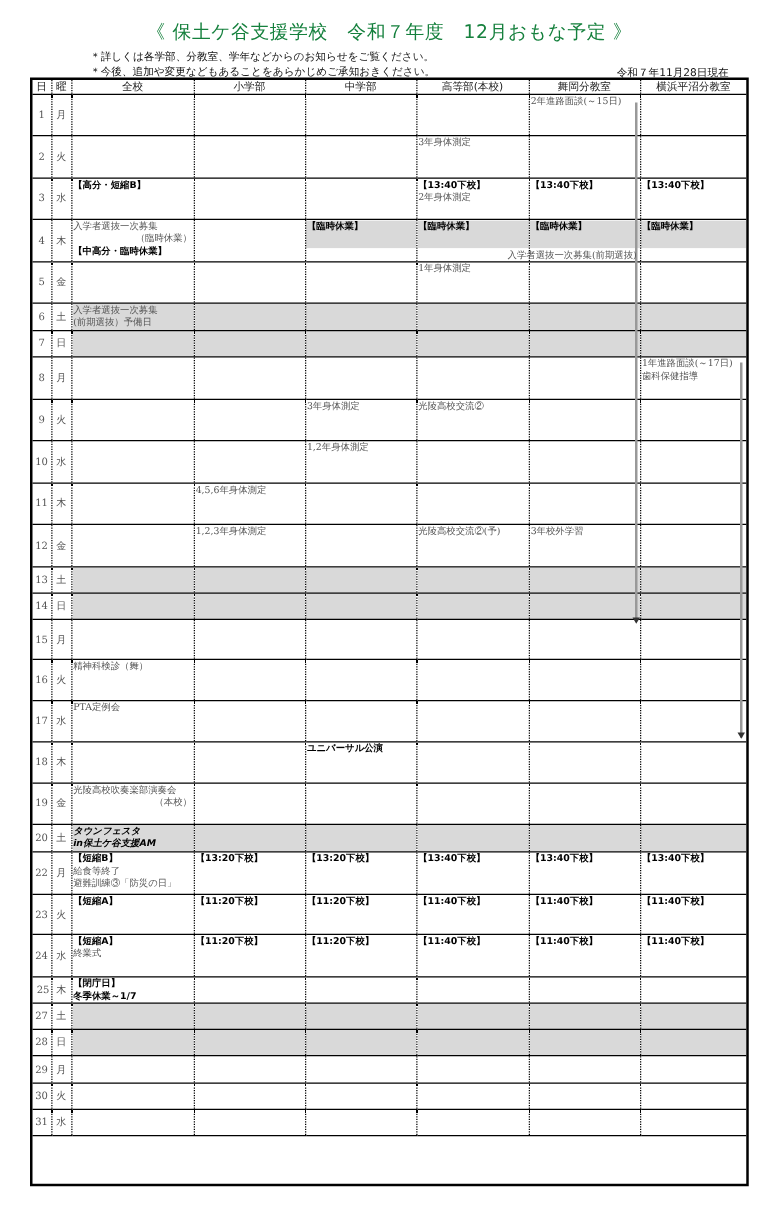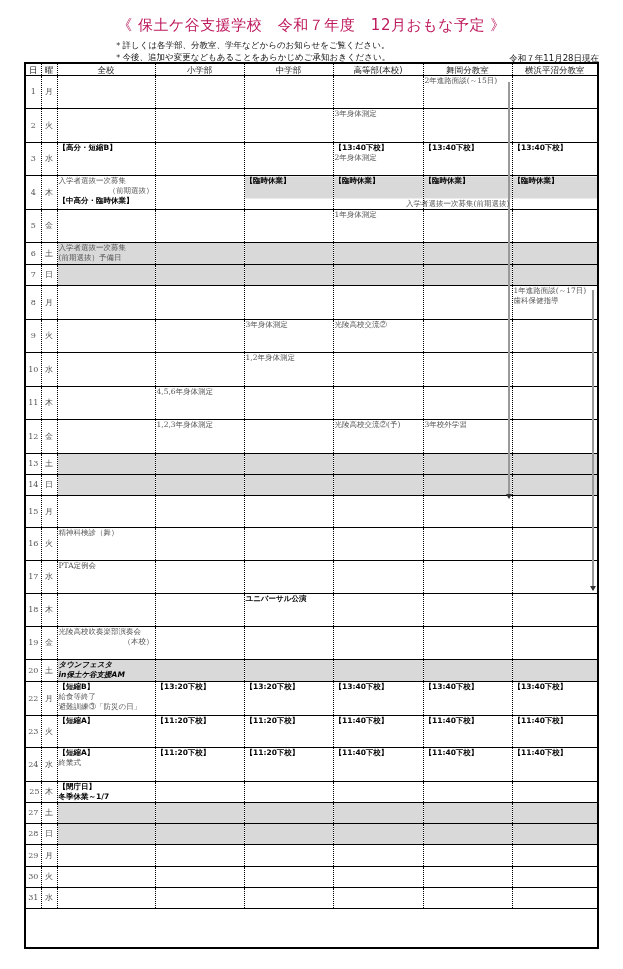--- a/index.html
+++ b/index.html
@@ -1,21 +1,21 @@
 <!DOCTYPE html>
 <html><head>
 <meta charset="utf-8">
 <style>
   html, body { margin:0; padding:0; background:#ffffff; }
   body { width:623px; height:969px; position:relative; overflow:hidden;
          font-family:"DejaVu Serif","Liberation Serif",serif; color:#222; }
   .title { position:absolute; left:0; top:16px; width:623px; text-align:center;
-           font-family:"DejaVu Sans","Liberation Sans",sans-serif; font-size:15px; color:#be185d; letter-spacing:0.5px; }
-  .note { position:absolute; left:72px; font-family:"DejaVu Sans","Liberation Sans",sans-serif; font-size:8.5px; color:#111; white-space:nowrap;margin-left:42px; }
-  .asof { position:absolute; right:24px; top:53px; font-family:"DejaVu Sans","Liberation Sans",sans-serif; font-size:8.5px; color:#111; white-space:nowrap; }
+           font-family:"DejaVu Sans","Liberation Sans",sans-serif; font-size:15px; color:#15803d; letter-spacing:0.5px; }
+  .note { position:absolute; left:72px; font-family:"DejaVu Sans","Liberation Sans",sans-serif; font-size:8.5px; color:#111; white-space:nowrap; }
+  .asof { position:absolute; right:40px; top:53px; font-family:"DejaVu Sans","Liberation Sans",sans-serif; font-size:8.5px; color:#111; white-space:nowrap; }
   .sheet { position:absolute; left:24px; top:62px; width:575px; height:887px;
            border:2px solid #000; box-sizing:border-box; }
   table { border-collapse:collapse; table-layout:fixed; width:571px; }
   td, th { padding:0 1px; vertical-align:top; overflow:hidden; font-weight:normal;
            border-left:1px dotted #000; border-bottom:1.5px solid #000; font-size:7.5px; line-height:10px; }
   th { font-family:"DejaVu Sans","Liberation Sans",sans-serif; font-size:8.5px; text-align:center; vertical-align:middle; height:11px; border-bottom:1.5px solid #000; }
   td.d, td.w { vertical-align:middle; text-align:center; color:#555; font-size:8px; }
   tr.we td.c { background:#d9d9d9; }
   td.gray { background:#d9d9d9; }
   .b { font-family:"DejaVu Sans","Liberation Sans",sans-serif; font-weight:bold; color:#000; font-size:7.5px; display:block; }
@@ -101,21 +101,21 @@
           </td>
           <td class="c">
             <span class="b">【13:40下校】</span>
           </td>
         </tr>
         <tr style="height: 34px;">
           <td class="d" style="border-left: none;">4</td>
           <td class="w">木</td>
           <td class="c">
             <span class="t">入学者選抜一次募集</span>
-            <span class="r">（前期選抜）</span>
+            <span class="r">（臨時休業）</span>
             <span class="b">【中高分・臨時休業】</span>
           </td>
           <td class="c"></td>
           <td class="c gray" style="vertical-align: top; background: linear-gradient(rgb(217, 217, 217) 0px, rgb(217, 217, 217) 22px, rgb(255, 255, 255) 22px);">
             <span class="b">【臨時休業】</span>
           </td>
           <td class="c gray" style="vertical-align: top; background: linear-gradient(rgb(217, 217, 217) 0px, rgb(217, 217, 217) 22px, rgb(255, 255, 255) 22px);">
             <span class="b">【臨時休業】</span>
           </td>
           <td class="c gray" style="vertical-align: top; background: linear-gradient(rgb(217, 217, 217) 0px, rgb(217, 217, 217) 22px, rgb(255, 255, 255) 22px);">

